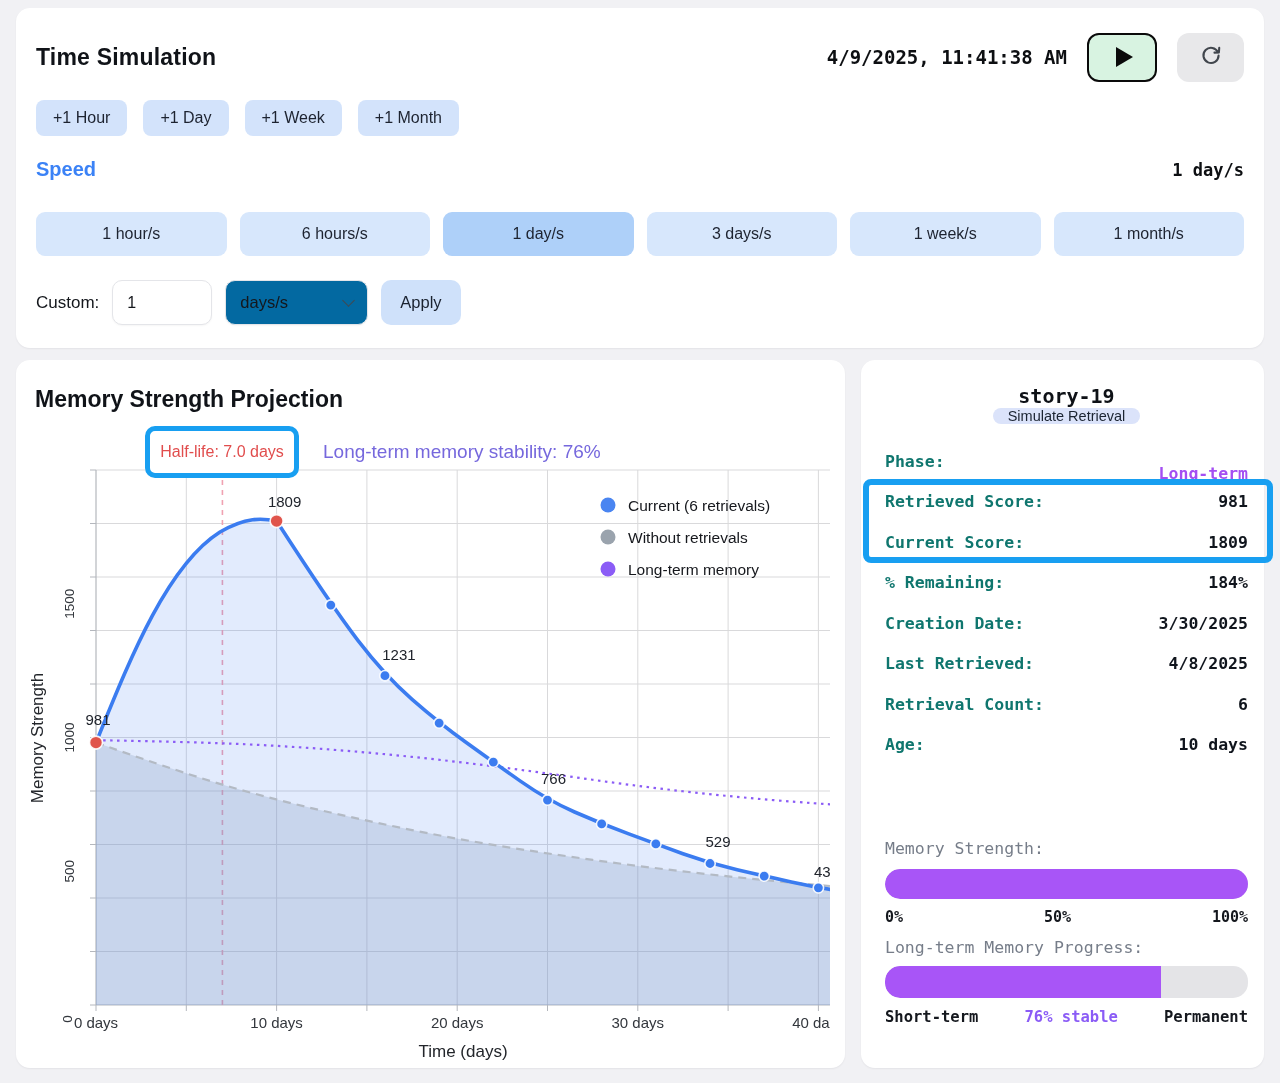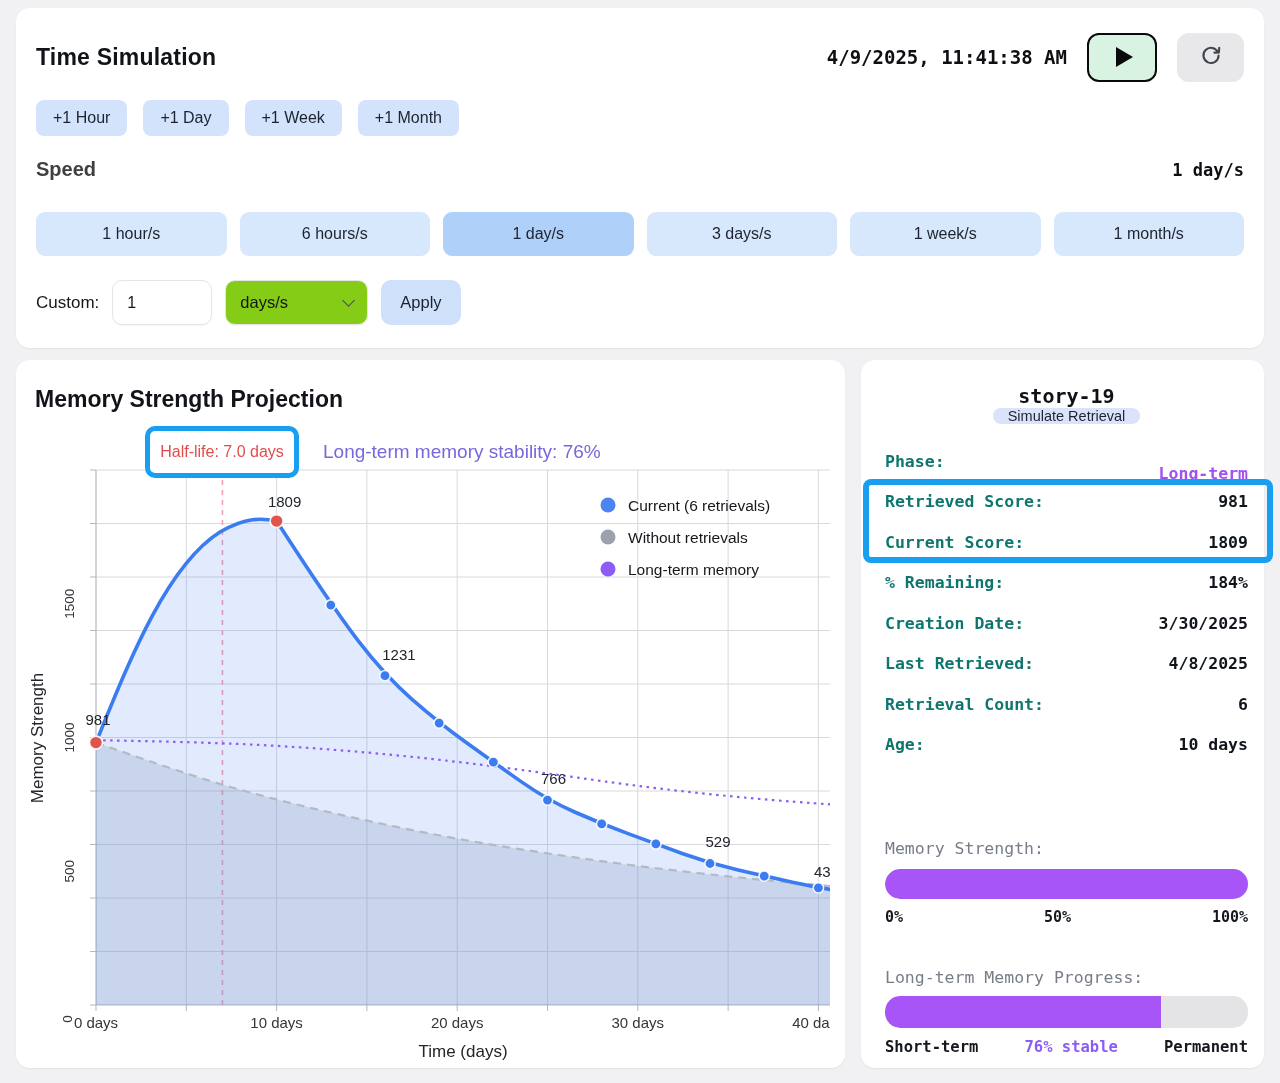--- a/index.html
+++ b/index.html
@@ -14,29 +14,29 @@
   #sim-header { left:20px; right:20px; top:24px; height:50px; display:flex; justify-content:space-between; align-items:center; }
   #sim-title { font-size:23px; font-weight:700; color:#101318; letter-spacing:.2px; }
   #sim-right { display:flex; align-items:center; gap:20px; }
   #sim-datetime { font-family:"DejaVu Sans Mono",monospace; font-size:19px; font-weight:700; color:#0d0f12; }
   #play-btn { width:70px; height:49px; background:#d8f3e1; border:2.5px solid #0a0a0a; border-radius:12px; display:flex; align-items:center; justify-content:center; cursor:pointer; }
   #play-icon { width:0; height:0; border-left:17px solid #0a0a0a; border-top:10.5px solid transparent; border-bottom:10.5px solid transparent; margin-left:5px; }
   #reset-btn { width:67px; height:49px; background:#e8e8ea; border:none; border-radius:12px; display:flex; align-items:center; justify-content:center; cursor:pointer; }
   #jump-row { left:20px; top:92px; display:flex; gap:16px; }
   .jump-btn { background:#d3e3fb; border:none; border-radius:8px; height:36px; padding:0 17px; font-size:16px; color:#1d2330; font-family:inherit; cursor:pointer; }
   #speed-header { left:20px; right:20px; top:150px; display:flex; justify-content:space-between; align-items:center; }
-  #speed-title { font-size:20px; font-weight:700; color:#404040; }
+  #speed-title { font-size:20px; font-weight:700; color:#3b82f6; }
   #speed-current { font-family:"DejaVu Sans Mono",monospace; font-size:17px; font-weight:700; color:#0d0f12; }
   #speed-row { left:20px; right:20px; top:204px; display:flex; gap:13px; }
   .speed-btn { flex:1; height:44px; background:#d7e7fc; border:none; border-radius:9px; font-size:16px; color:#1d2330; font-family:inherit; cursor:pointer; }
   .speed-btn.selected { background:#aed0f9; }
   #custom-row { left:20px; top:272px; display:flex; align-items:center; gap:13px; }
   #custom-label { font-size:17px; color:#14171c; }
   #custom-input { width:100px; height:45px; background:#fff; border:1px solid #e4e5e9; border-radius:10px; padding:0 14px; font-size:16px; font-family:inherit; color:#14171c; box-shadow:0 1px 2px rgba(0,0,0,.04); }
-  #custom-select { width:143px; height:45px; background:#84cc16; border:1px solid #e4e5e9; border-radius:10px; padding:0 14px; display:flex; align-items:center; justify-content:space-between; font-size:16.5px; cursor:pointer; box-shadow:0 1px 2px rgba(0,0,0,.04); }
+  #custom-select { width:143px; height:45px; background:#0369a1; border:1px solid #e4e5e9; border-radius:10px; padding:0 14px; display:flex; align-items:center; justify-content:space-between; font-size:16.5px; cursor:pointer; box-shadow:0 1px 2px rgba(0,0,0,.04); }
   #select-chevron { width:9px; height:9px; border-right:1.8px solid #43484f; border-bottom:1.8px solid #43484f; transform:rotate(45deg); margin-top:-4px; }
   #apply-btn { height:45px; padding:0 19px; background:#cfe1fa; border:none; border-radius:10px; font-size:16.5px; color:#1a2230; font-family:inherit; cursor:pointer; }
 
   
   #chart-card { left:16px; top:360px; width:829px; height:708px; }
   #chart-title { position:absolute; left:19px; top:26px; font-size:23px; font-weight:700; color:#101318; }
   #memory-chart { position:absolute; left:0; top:8px; }
   #halflife-box { position:absolute; left:129px; top:66px; width:154px; height:52px; background:#fff; border:5px solid #189ff1; border-radius:10px; display:flex; align-items:center; justify-content:center; z-index:3; }
   #halflife-text { font-size:16px; color:#e14d4d; }
   #stability-note { position:absolute; left:307px; top:81px; font-size:19px; font-weight:500; color:#7668dd; z-index:3; }
@@ -51,21 +51,21 @@
   .info-row { height:40.5px; display:flex; justify-content:space-between; align-items:center; font-family:"DejaVu Sans Mono",monospace; font-size:16.5px; }
   .info-row .lbl { color:#0f766e;font-weight:bold; }
   .info-row .val { color:#10151d; font-weight:600; }
   .info-row .val.purple { color:#a44ff2;margin-top:24px; }
   #score-box { position:absolute; left:-22px; top:38px; width:410px; height:84px; border:6px solid #189ff1; border-radius:8px; pointer-events:none; }
   .bar-label { font-family:"DejaVu Sans Mono",monospace; font-size:16.5px; color:#767d89; }
   #ms-label { margin-top:74px; }
   .bar-track { margin-top:11px; width:363px; height:30px; background:#e4e4e7; border-radius:15px; overflow:hidden; }
   .bar-fill { height:100%; background:#a855f7; border-radius:15px 0 0 15px; }
   .bar-scale { margin-top:9px; display:flex; justify-content:space-between; font-family:"DejaVu Sans Mono",monospace; font-size:15px; font-weight:700; color:#15181e; }
-  #lt-label { margin-top:42px; }
+  #lt-label { margin-top:12px; }
   #lt-track { margin-top:9px; height:32px; }
   #lt-scale { margin-top:10px; font-size:15.5px;align-items:center; }
   #lt-scale .stable { color:#8b5cf6; }
 </style>
 </head>
 <body>
 
 <div class="card" id="top-card">
   <div class="abs" id="sim-header">
     <div id="sim-title">Time Simulation</div>

